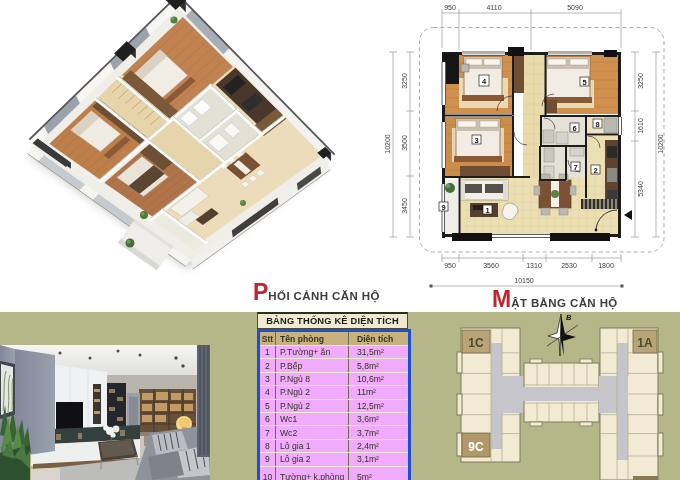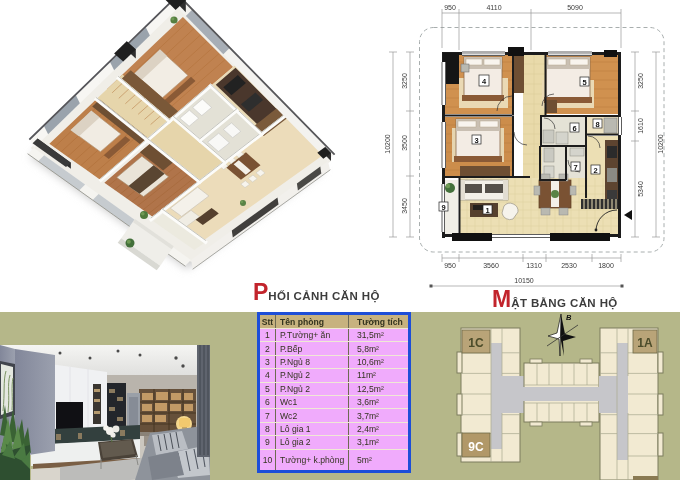--- a/index.html
+++ b/index.html
@@ -747,32 +747,34 @@
         <circle cx="118" cy="6" r="1.5"></circle>
         <circle cx="140" cy="10" r="1.5"></circle>
         <circle cx="176" cy="13" r="1.7"></circle>
         <circle cx="183" cy="21" r="1.7"></circle>
 </g>
 
 </svg>
 
 <div class="abs" style="left:257px;top:312px;width:151px;">
 
+<div style="box-sizing:border-box;width:151px;height:17px;background:#f0e9d2;border:1px solid #4a4a35;border-top:2px solid #2e2e20;
+ font-size:9.3px;font-weight:bold;color:#1d1d12;text-align:center;line-height:15px;letter-spacing:0.2px;">BẢNG THỐNG KÊ DIỆN TÍCH</div>
 <table class="area" style="width:151px;">
 <colgroup>
           <col style="width:17px">
           <col style="width:73px">
           <col style="width:61px">
         </colgroup>
 
 <tbody>
           <tr style="background:#c7b27f;height:15px;font-weight:bold;">
             <td>Stt</td>
             <td>Tên phòng</td>
-            <td style="padding-left:8px">Tường tích</td>
+            <td style="padding-left:8px">Diện tích</td>
           </tr>
 <tr style="height:13.4px">
             <td>1</td>
             <td>P.Tường+ ăn</td>
             <td style="padding-left:8px">31,5m²</td>
           </tr>
 <tr style="height:13.4px">
             <td>2</td>
             <td>P.Bếp</td>
             <td style="padding-left:8px">5,8m²</td>

